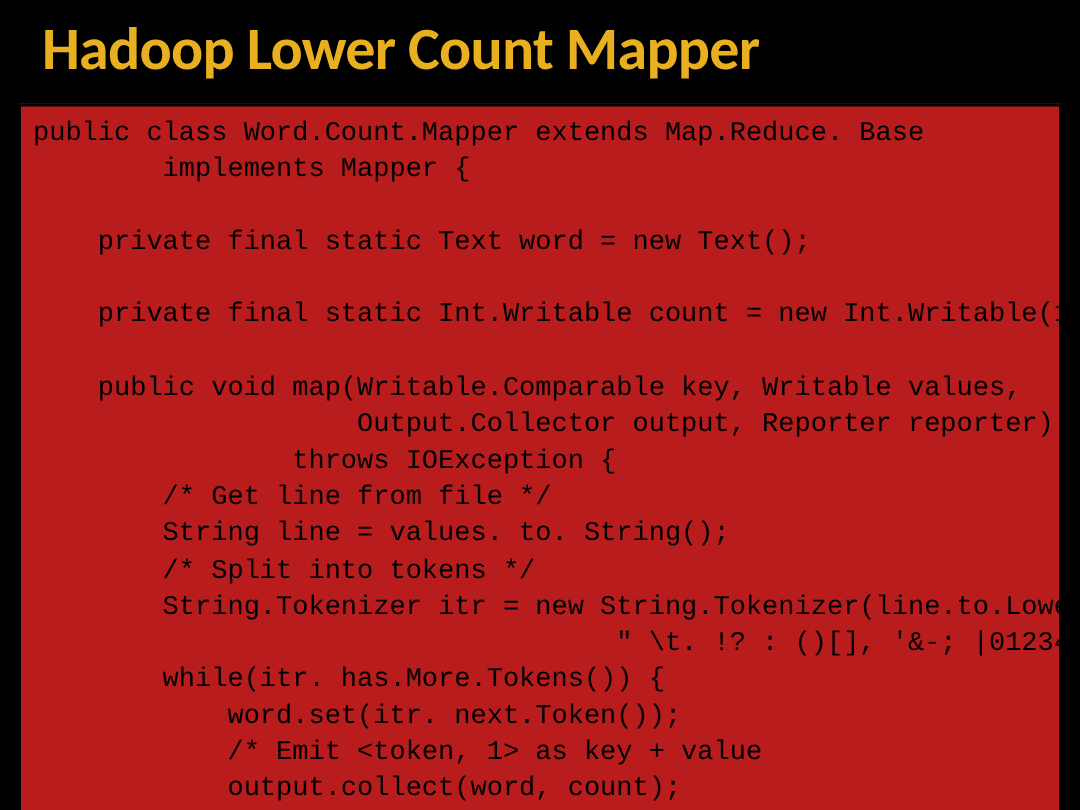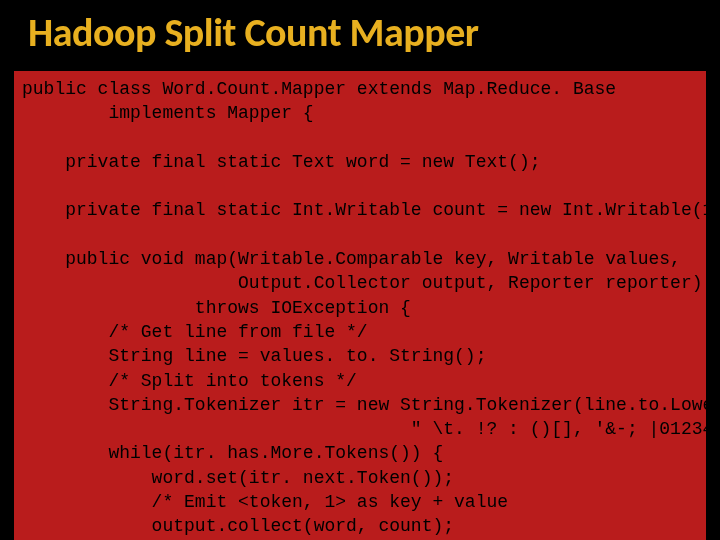--- a/index.html
+++ b/index.html
@@ -29,21 +29,21 @@
     font-size: 18px;
     line-height: 1.35;
     color: #000;
     white-space: pre;
   }
 </style>
 </head>
 <body>
 
 <div class="header">
-  <div class="title">Hadoop Split Count Mapper</div>
+  <div class="title">Hadoop Lower Count Mapper</div>
 </div>
 
 <div class="code-box"><span id="code-content">public class Word.Count.Mapper extends Map.Reduce. Base
         implements Mapper {
 
     private final static Text word = new Text();
 
     private final static Int.Writable count = new Int.Writable(1);
 
     public void map(Writable.Comparable key, Writable values,

